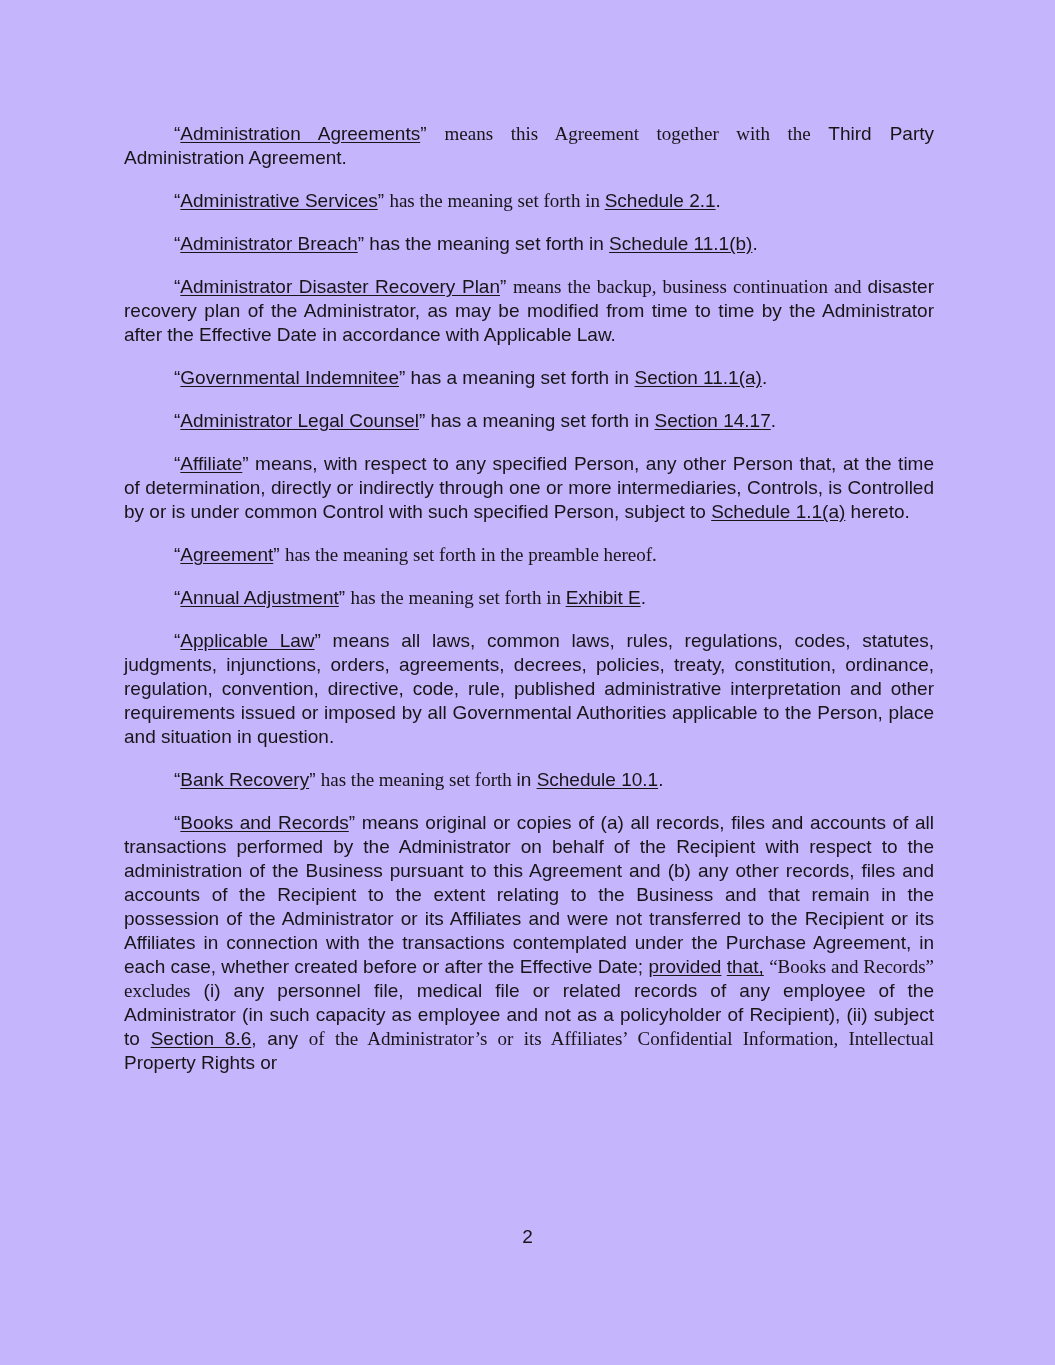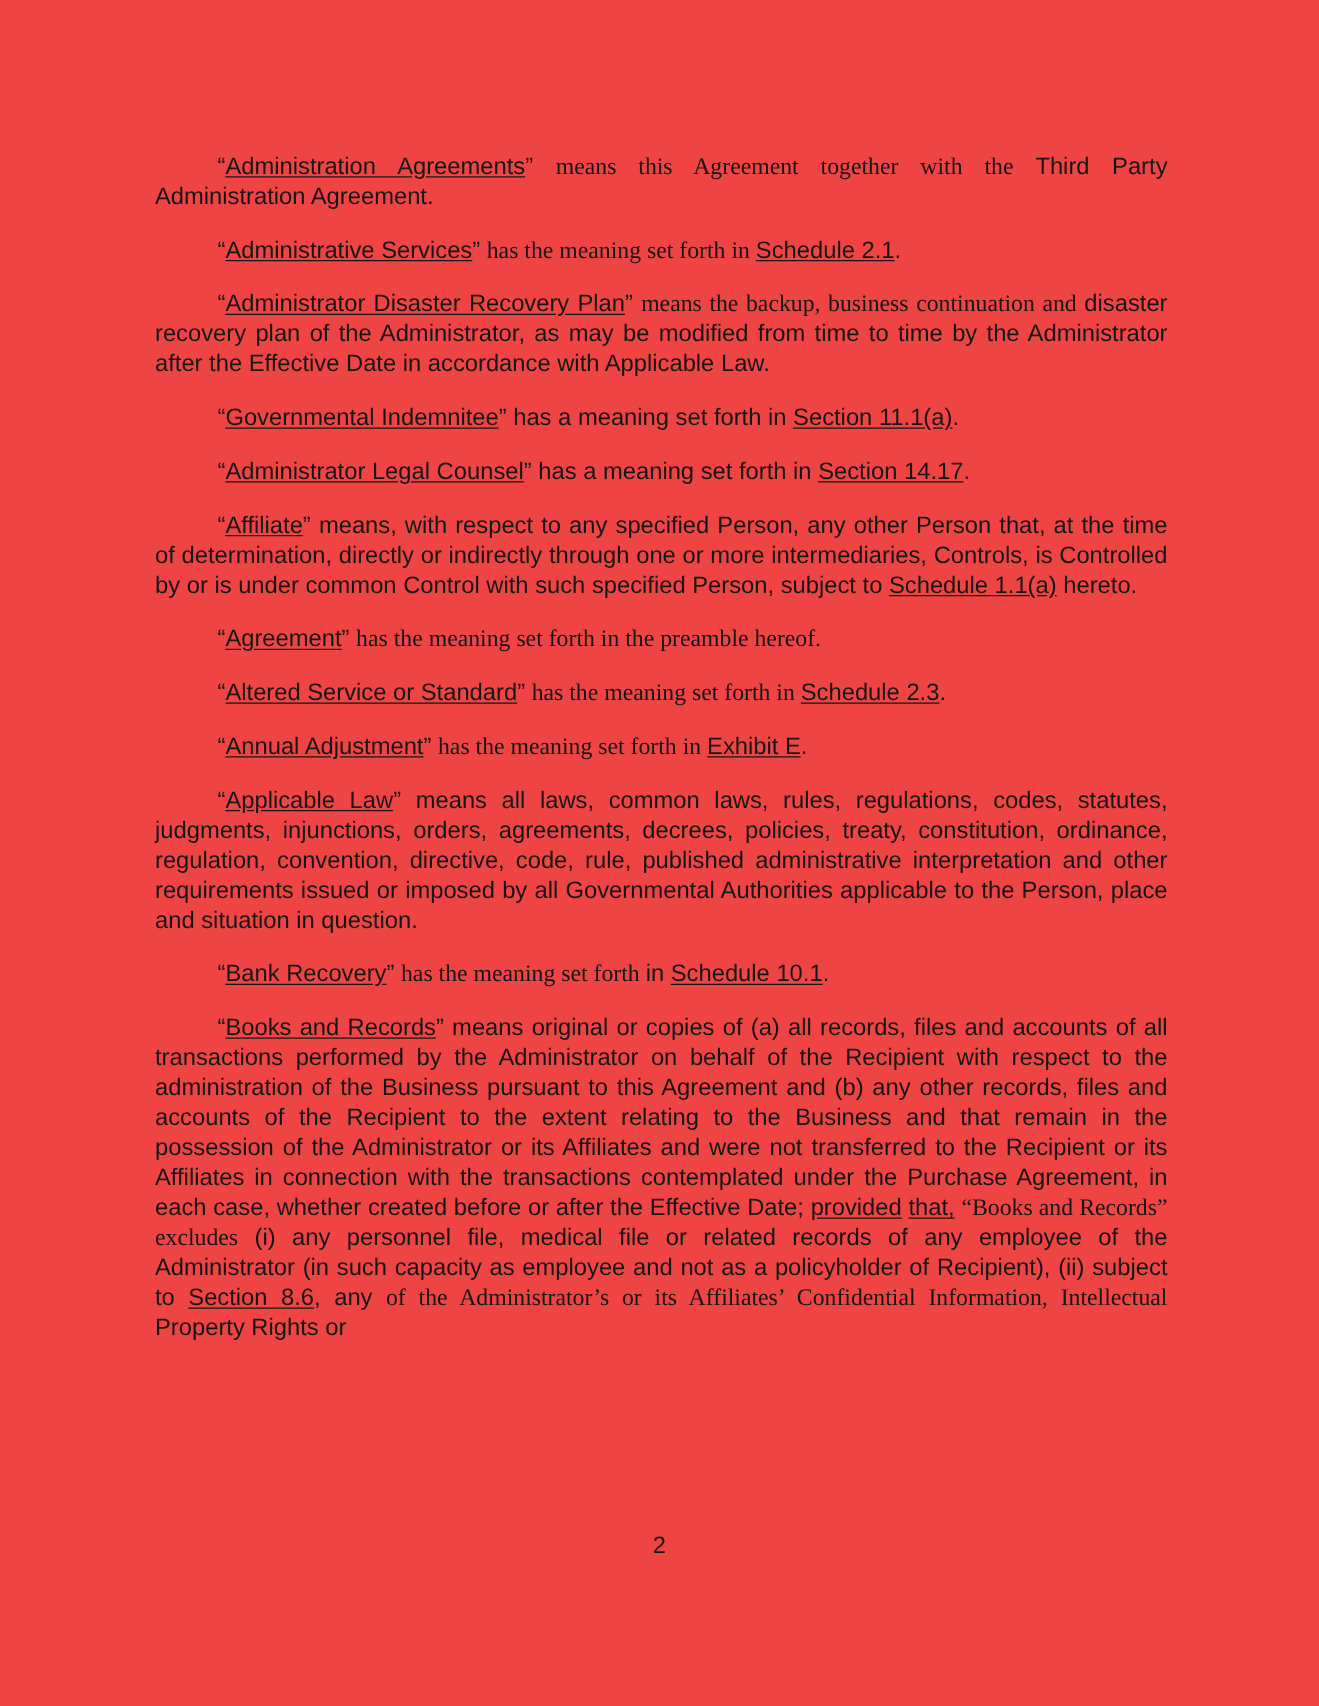--- a/index.html
+++ b/index.html
@@ -4,21 +4,21 @@
 <style>
   html, body {
     margin: 0;
     padding: 0;
     background: #ffffff;
   }
   .page {
     position: relative;
     width: 1055px;
     height: 1365px;
-    background: #ef4444;
+    background: #c4b5fd;
     overflow: hidden;
   }
   .doc-content {
     position: absolute;
     left: 124px;
     top: 122px;
     width: 810px;
   }
   .para {
     font-family: "Liberation Sans", sans-serif;
@@ -50,25 +50,25 @@
     color: #161616;
   }
 </style>
 </head>
 <body>
 
 <div class="page">
   <main class="doc-content">
       <p class="para"><span>“</span><span class="u">Administration Agreements</span><span>” </span><span class="serif">means this Agreement together with the </span><span>Third Party Administration Agreement.</span></p>
       <p class="para"><span>“</span><span class="u">Administrative Services</span><span>” </span><span class="serif">has the meaning set forth in </span><span class="u">Schedule 2.1</span><span>.</span></p>
+      <p class="para"><span>“</span><span class="u">Administrator Breach</span><span>” has the meaning set forth in </span><span class="u">Schedule 11.1(b)</span><span>.</span></p>
       <p class="para"><span>“</span><span class="u">Administrator Disaster Recovery Plan</span><span>” </span><span class="serif">means the backup, business continuation and </span><span>disaster recovery plan of the Administrator, as may be modified from time to time by the Administrator after the Effective Date in accordance with Applicable Law.</span></p>
       <p class="para"><span>“</span><span class="u">Governmental Indemnitee</span><span>” has a meaning set forth in </span><span class="u">Section 11.1(a)</span><span>.</span></p>
       <p class="para"><span>“</span><span class="u">Administrator Legal Counsel</span><span>” has a meaning set forth in </span><span class="u">Section 14.17</span><span>.</span></p>
       <p class="para"><span>“</span><span class="u">Affiliate</span><span>” means, with respect to any specified Person, any other Person that, at the time of determination, directly or indirectly through one or more intermediaries, Controls, is Controlled by or is under common Control with such specified Person, subject to </span><span class="u">Schedule 1.1(a)</span><span> hereto.</span></p>
       <p class="para"><span>“</span><span class="u">Agreement</span><span>” </span><span class="serif">has the meaning set forth in the preamble hereof.</span></p>
-      <p class="para"><span>“</span><span class="u">Altered Service or Standard</span><span>” </span><span class="serif">has the meaning set forth in </span><span class="u">Schedule 2.3</span><span>.</span></p>
       <p class="para"><span>“</span><span class="u">Annual Adjustment</span><span>” </span><span class="serif">has the meaning set forth in </span><span class="u">Exhibit E</span><span>.</span></p>
       <p class="para"><span>“</span><span class="u">Applicable Law</span><span>” means all laws, common laws, rules, regulations, codes, statutes, judgments, injunctions, orders, agreements, decrees, policies, treaty, constitution, ordinance, regulation, convention, directive, code, rule, published administrative interpretation and other requirements issued or imposed by all Governmental Authorities applicable to the Person, place and situation in question.</span></p>
       <p class="para"><span>“</span><span class="u">Bank Recovery</span><span>” </span><span class="serif">has the meaning set forth </span><span>in </span><span class="u">Schedule 10.1</span><span>.</span></p>
       <p class="para"><span>“</span><span class="u">Books and Records</span><span>” means original or copies of (a) all records, files and accounts of all transactions performed by the Administrator on behalf of the Recipient with respect to the administration of the Business pursuant to this Agreement and (b) any other records, files and accounts of the Recipient to the extent relating to the Business and that remain in the possession of the Administrator or its Affiliates and were not transferred to the Recipient or its Affiliates in connection with the transactions contemplated under the Purchase Agreement, in each case, whether created before or after the Effective Date; </span><span class="u">provided</span><span> </span><span class="u">that,</span><span> </span><span class="serif">“Books and Records” excludes</span><span> (i) any personnel file, medical file or related records of any employee of the Administrator (in such capacity as employee and not as a policyholder of Recipient), (ii) subject to </span><span class="u">Section 8.6</span><span>, any </span><span class="serif">of the Administrator’s or its Affiliates’ Confidential Information, Intellectual </span><span>Property Rights or</span></p>
     </main>
   <div class="page-number">2</div>
 </div>
 
 </body></html>

